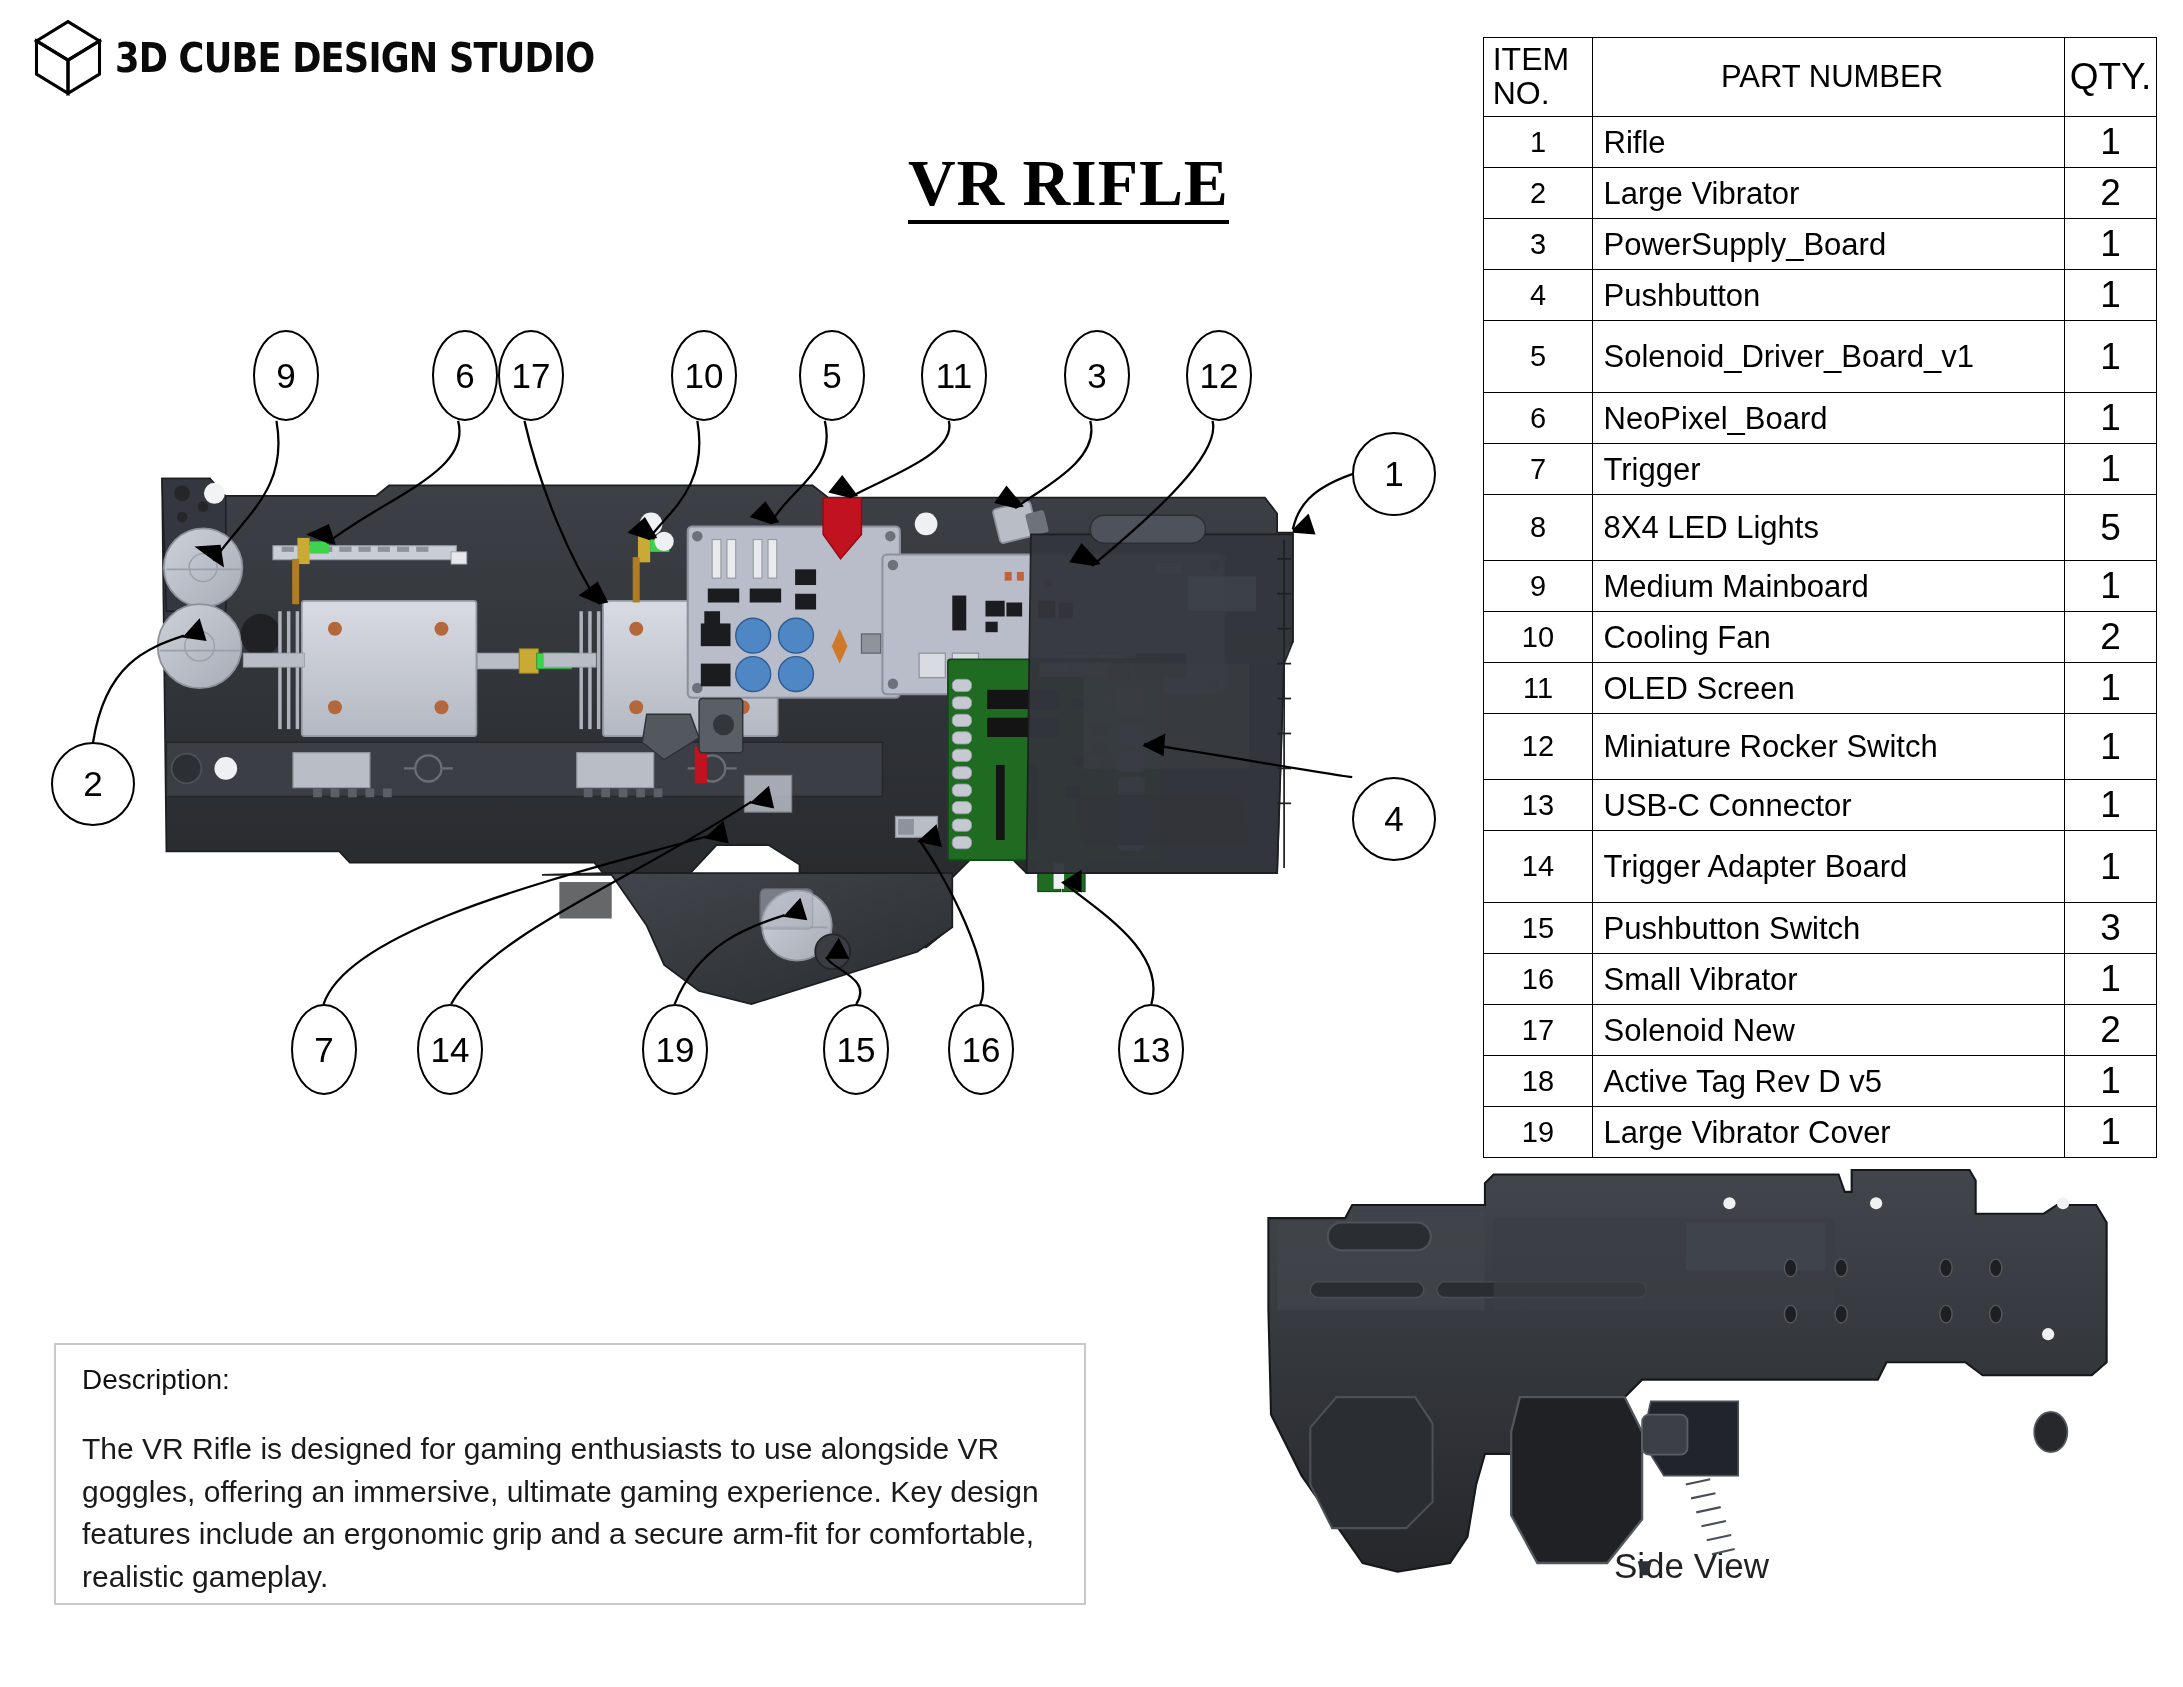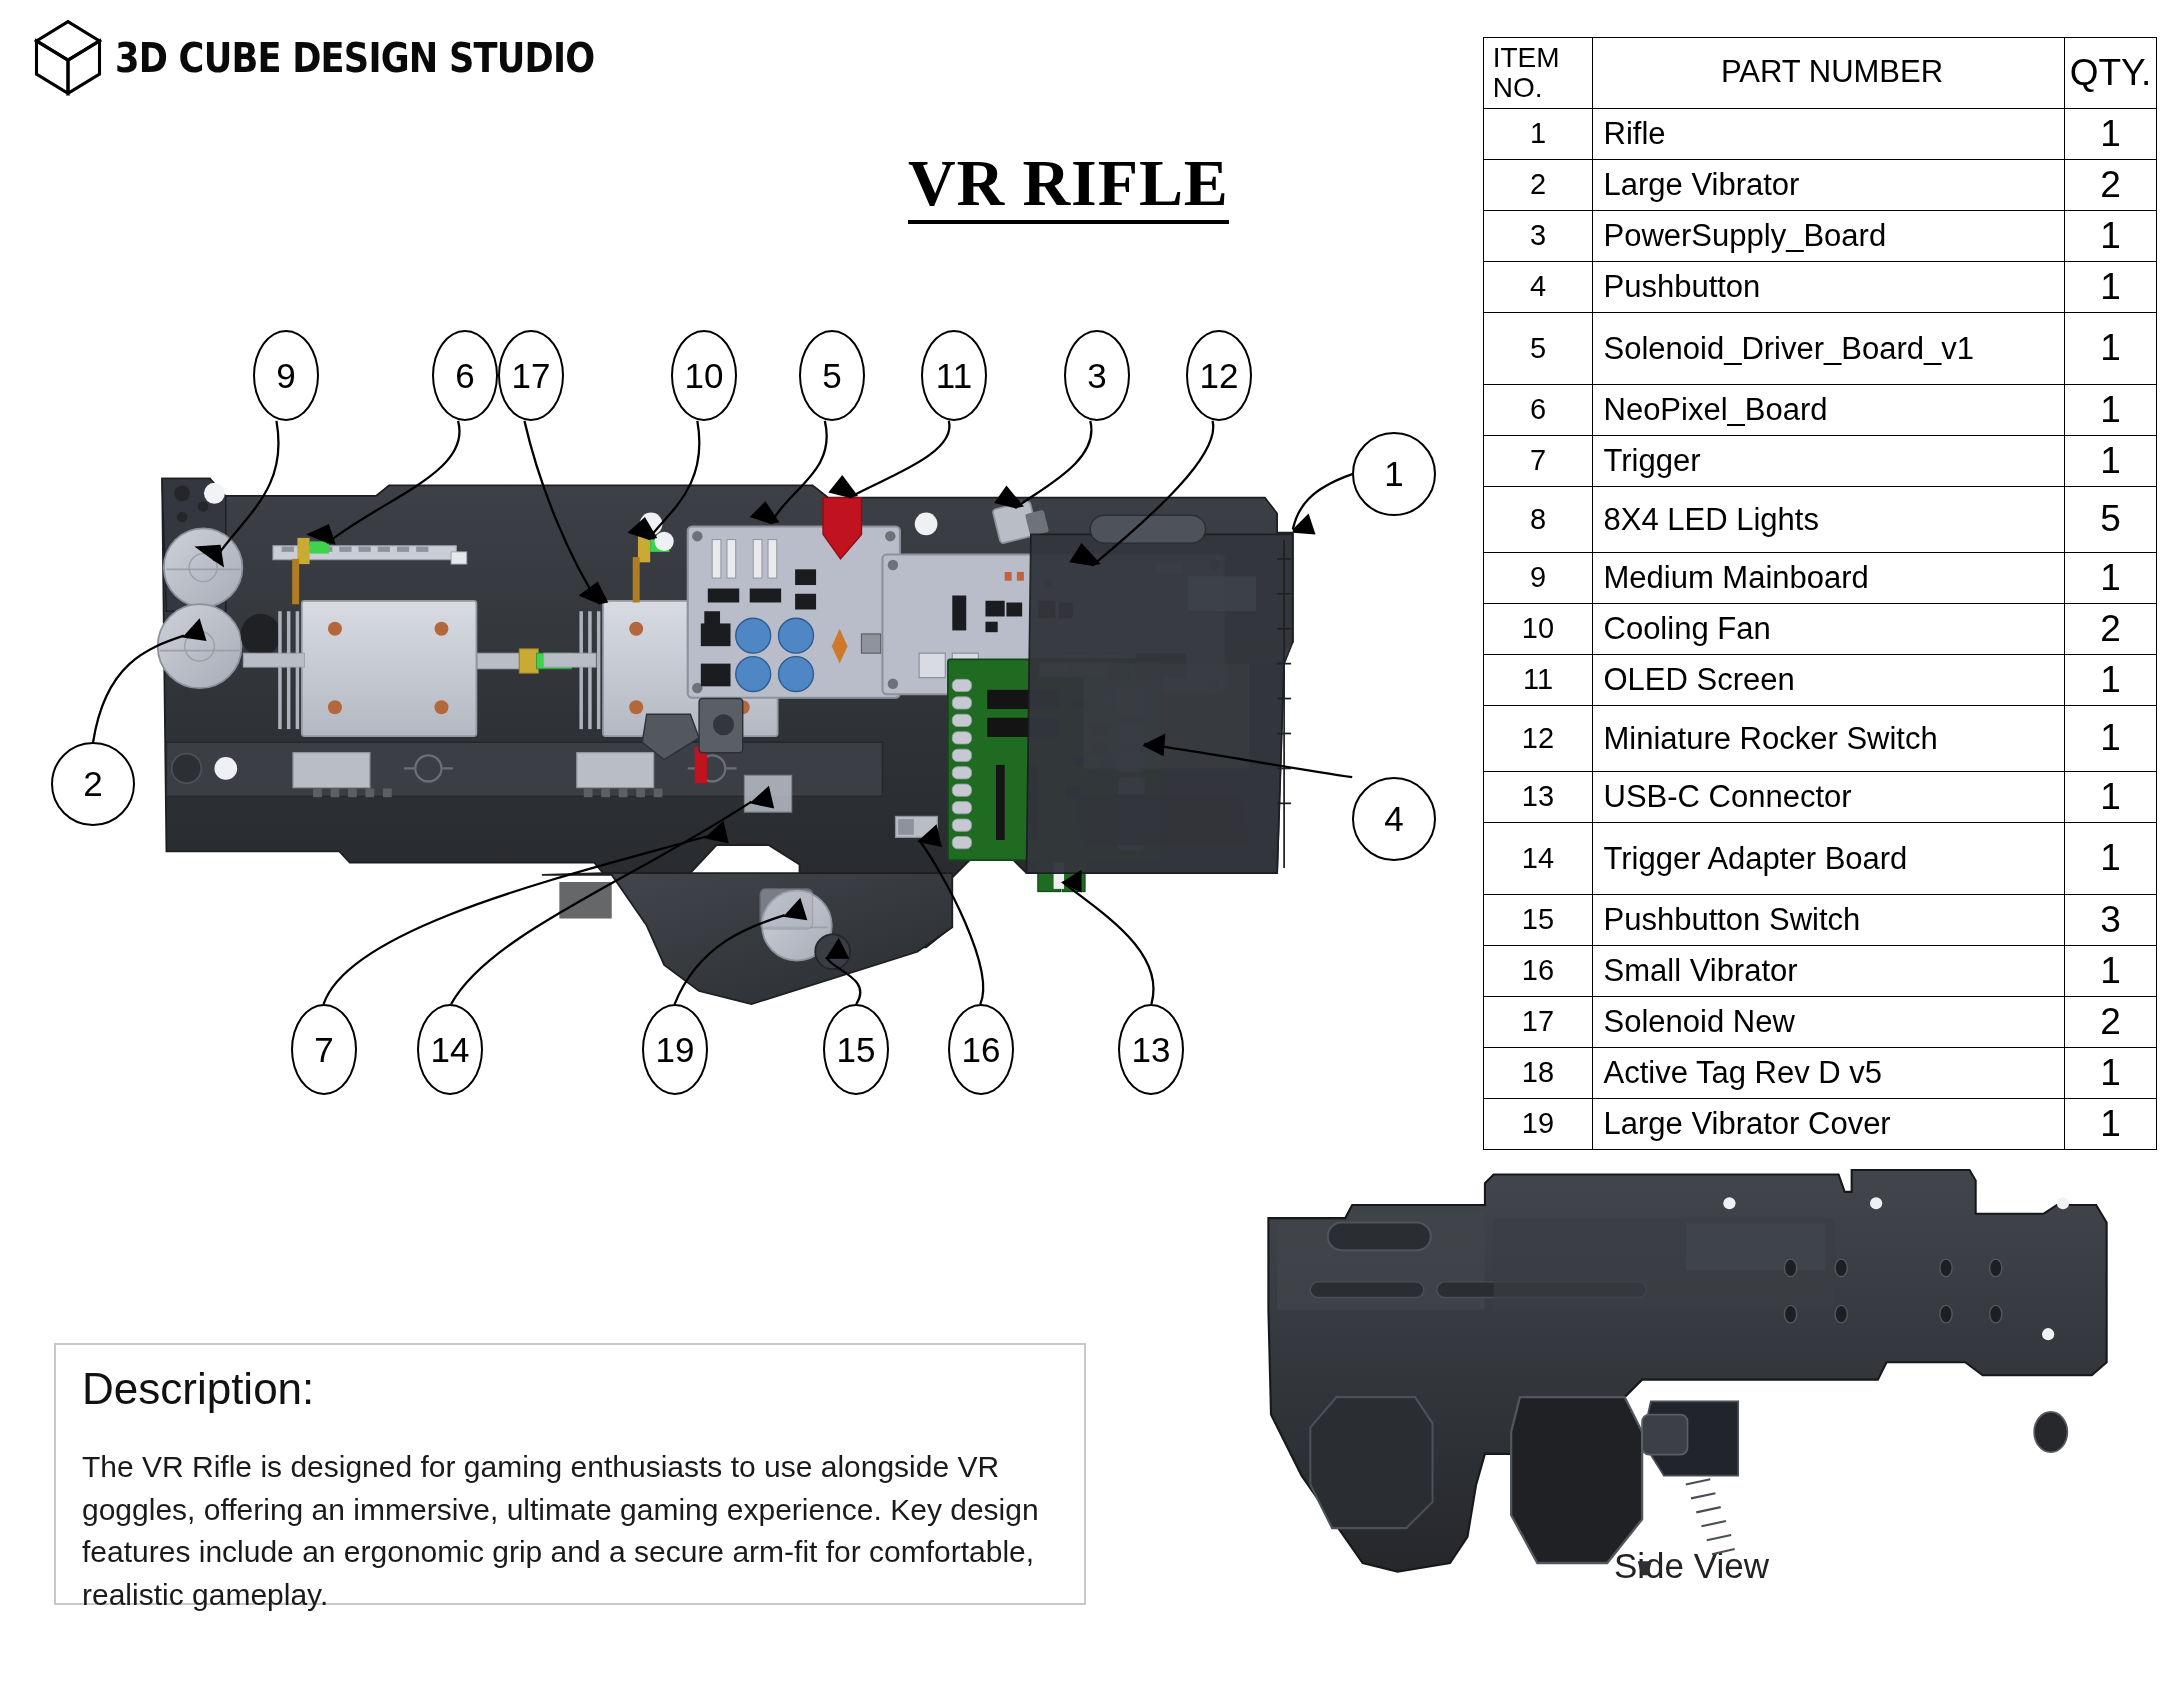--- a/index.html
+++ b/index.html
@@ -46,35 +46,35 @@
     border:1.7px solid #000;
     font-weight:normal;
     color:#000;
     padding:0 7px;
     vertical-align:middle;
   }
   #bom-table .c-item{width:94px;text-align:center;font-size:29px;}
   #bom-table .c-part{text-align:left;font-size:31px;padding-left:10.5px;}
   #bom-table .c-qty{width:77px;text-align:center;font-size:37px;}
   #bom-table thead td{font-size:31px;text-align:center;line-height:1.06;padding:5.2px 3.5px;}
-  #bom-table thead .h-item{font-size:28px;text-align:left;padding-left:8.7px;margin-top:46px;}
+  #bom-table thead .h-item{font-size:32px;text-align:left;padding-left:8.7px;margin-top:46px;}
   #bom-table tbody tr{height:51px;}
   #bom-table tbody tr.tall{height:72px;}
   #bom-table tbody tr.xtall{height:66px;}
   .part-wrap{display:block;word-break:break-all;line-height:1.0;}
   
   #desc-box{
     position:absolute;left:54px;top:1343px;
     width:1032px;height:262px;
     border:2.6px solid #c9c9c9;
     background:#fff;
     box-sizing:border-box;
     padding:19px 26px 0 26px;
   }
-  #desc-title{font-size:44px;color:#111;margin-bottom:7px;letter-spacing:0px;}
+  #desc-title{font-size:28px;color:#111;margin-bottom:7px;letter-spacing:0px;}
   #desc-body{font-size:30px;color:#1a1a1a;line-height:1.42;margin-top:32px;}
   
   #sideview-caption{
     position:absolute;left:1614px;top:1546px;
     font-size:35px;color:#222;
   }
   
   .balloon{
     position:absolute;
     display:flex;align-items:center;justify-content:center;

